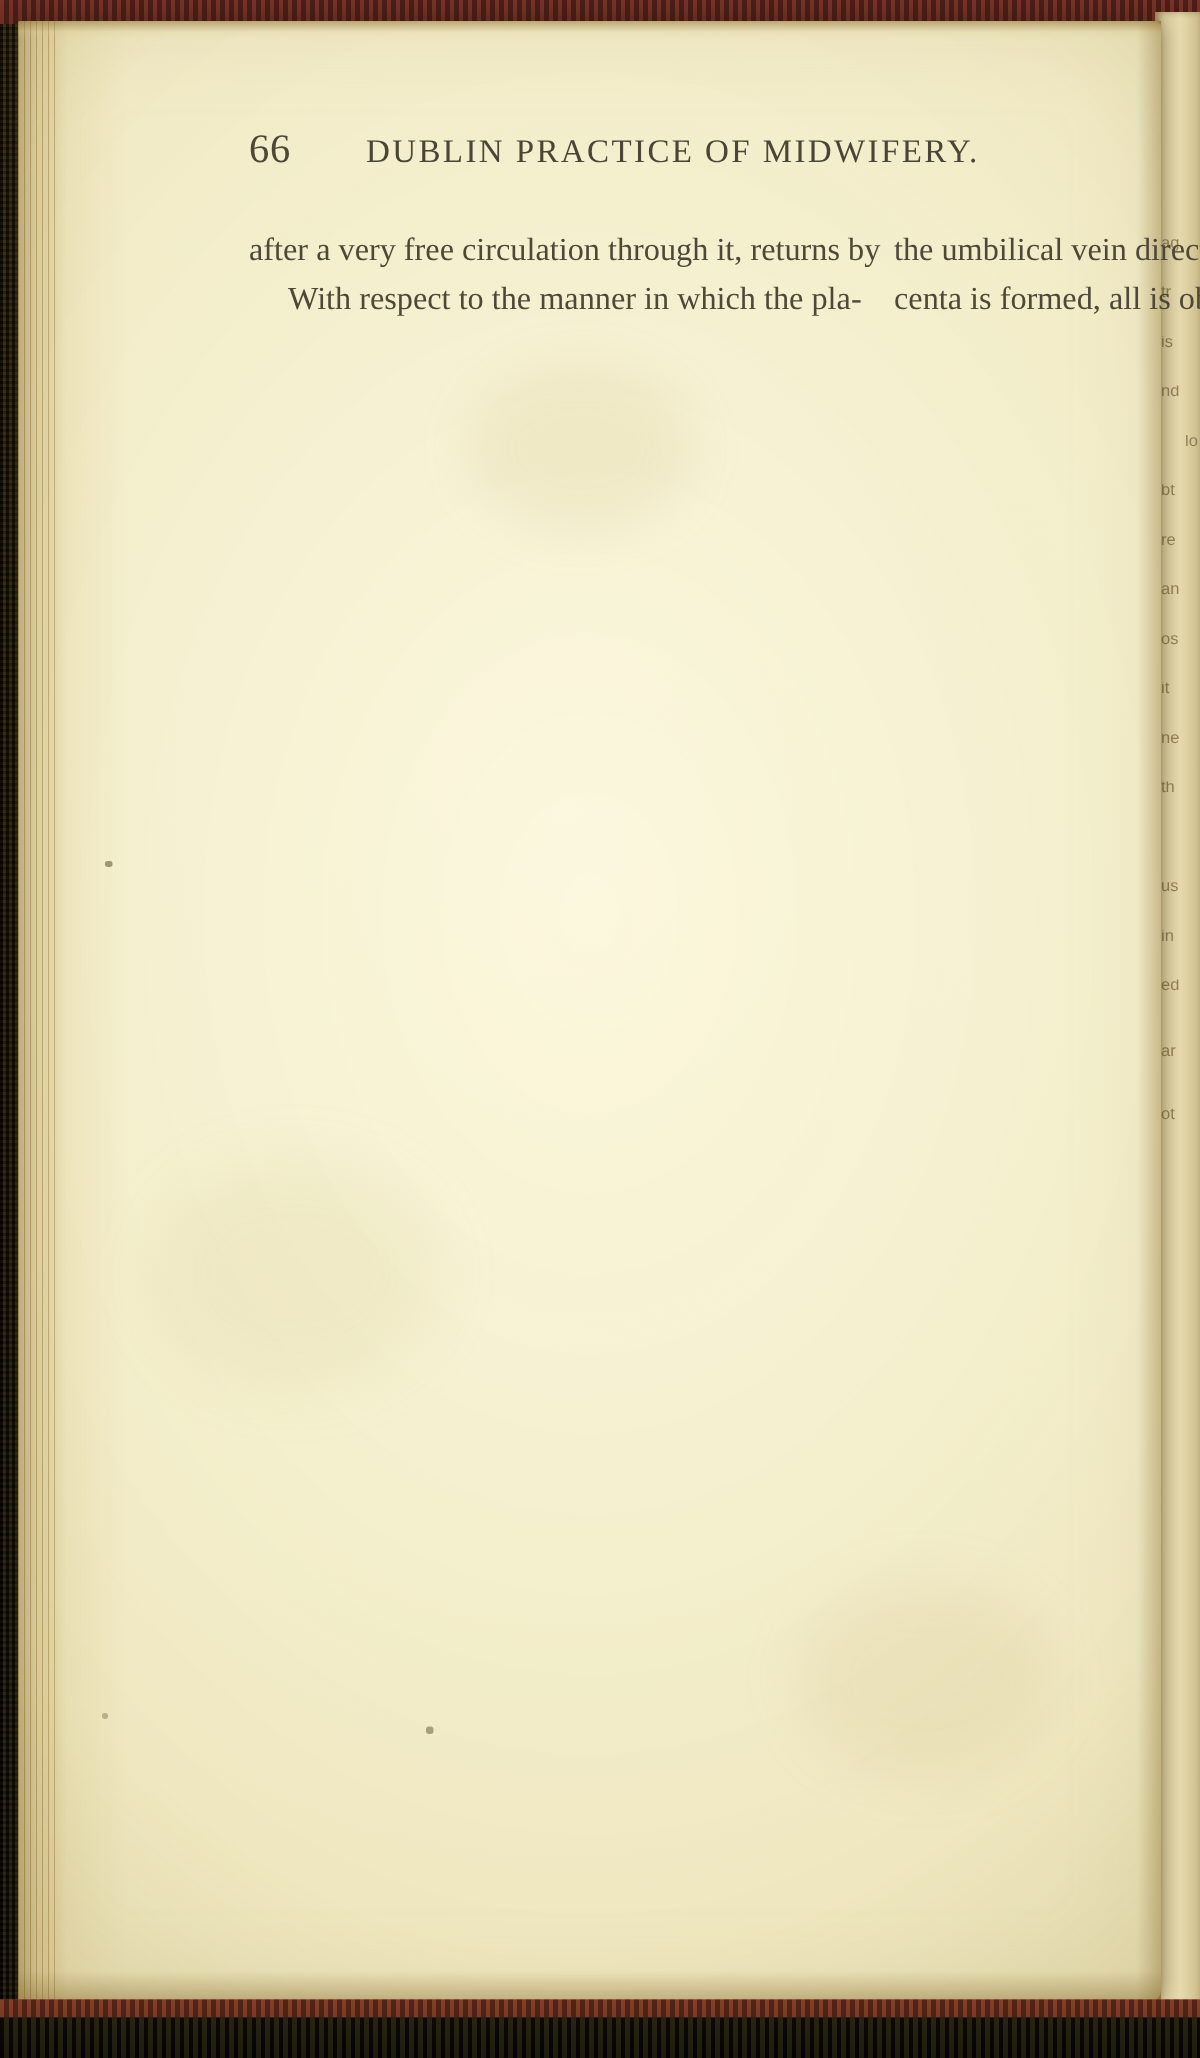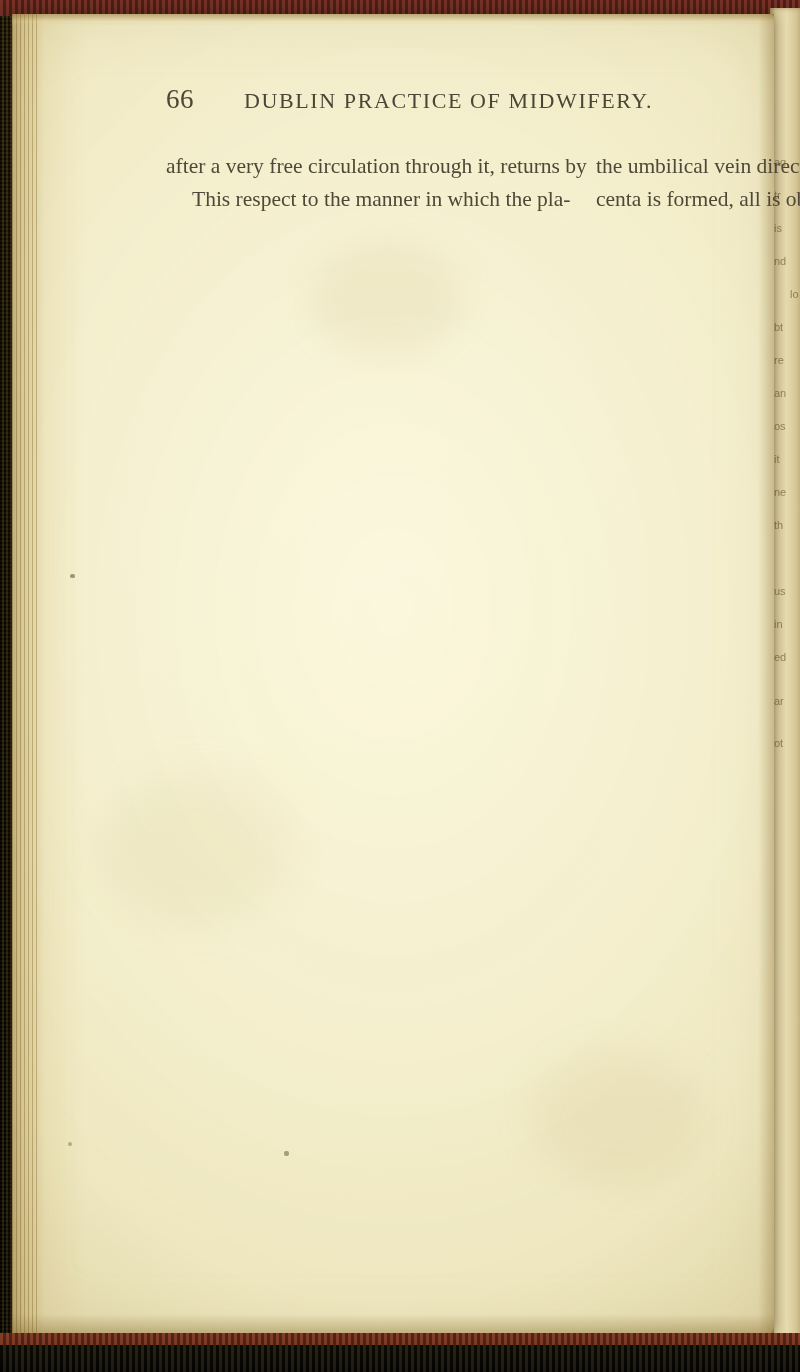--- a/index.html
+++ b/index.html
@@ -241,18 +241,18 @@
 
     <div id="soften"></div>
   </div>
 
   <div id="page-body">
     <div id="running-head">
       <span id="folio">66</span>
       <span id="head-title">DUBLIN PRACTICE OF MIDWIFERY.</span>
     </div>
     <p class="para" id="para-1"><span class="ln" style="display: inline-block; transform-origin: left center; transform: scaleX(1); width: 430px; margin-top: 14px;">after a very free circulation through it, returns by</span><span class="ln" style="display: inline-block; transform-origin: left center; transform: scaleX(1); width: 430px;">the umbilical vein directly to the heart.  This cir-</span></p>
-    <p class="para" id="para-2"><span class="ln ind" style="display: inline-block; transform-origin: left center; transform: scaleX(1); width: 404px;">This respect to the manner in which the pla-</span><span class="ln" style="display: inline-block; transform-origin: left center; transform: scaleX(1); width: 430px;">centa is formed, all is obscurity ; but the following</span></p>
+    <p class="para" id="para-2"><span class="ln ind" style="display: inline-block; transform-origin: left center; transform: scaleX(1); width: 404px;">With respect to the manner in which the pla-</span><span class="ln" style="display: inline-block; transform-origin: left center; transform: scaleX(1); width: 430px;">centa is formed, all is obscurity ; but the following</span></p>
   </div>
 
   <div id="bottom-cloth"></div>
   <div id="bottom-dark"></div>
 </div>
 
 </body></html>

